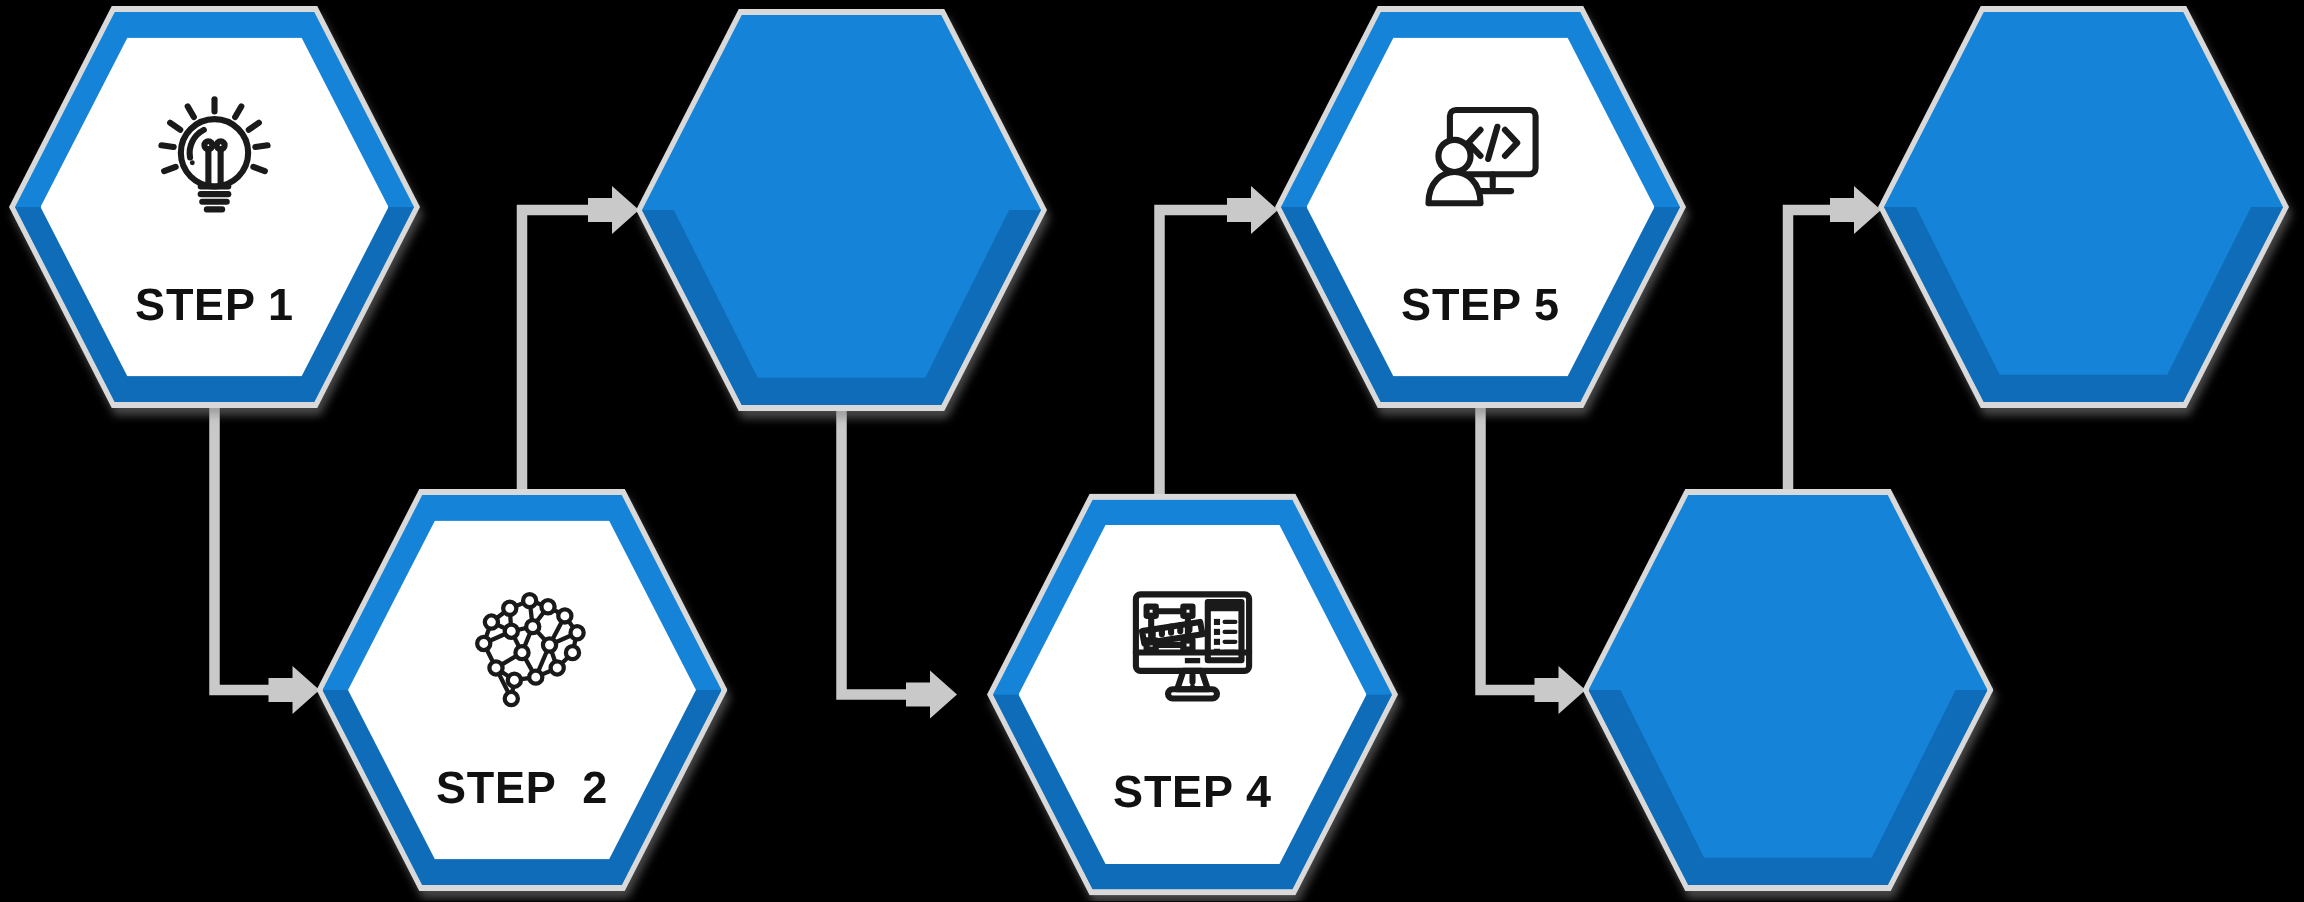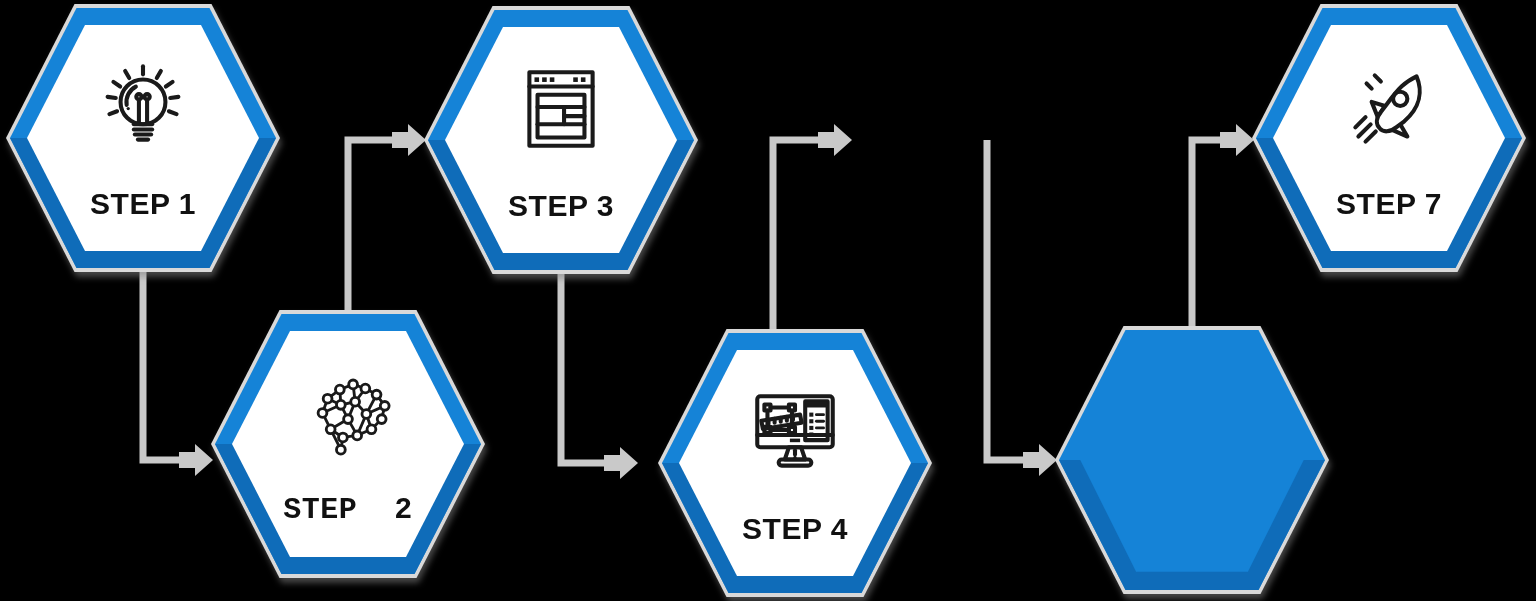--- a/index.html
+++ b/index.html
@@ -46,21 +46,21 @@
   .ic{stroke:var(--iconstroke);fill:none;stroke-width:4;stroke-linejoin:round;stroke-linecap:round;}
   .ic-thin{stroke:var(--iconstroke);fill:none;stroke-width:2.8;stroke-linejoin:round;stroke-linecap:round;}
   .ic-fill{fill:var(--iconstroke);stroke:none;}
   .ic-node{fill:#ffffff;stroke:var(--iconstroke);stroke-width:2.8;}
   .ic-white{fill:#ffffff;stroke:var(--iconstroke);stroke-width:4;stroke-linejoin:round;stroke-linecap:round;}
   .step-label{
     font-size:30px;font-weight:700;color:var(--labelcolor);
     letter-spacing:.5px;white-space:pre;line-height:1;margin-top:6px;
   }
   
-  .hex1{left:10px;top:8px;}   .hex2{left:215px;top:314px;font-family:Liberation Mono, monospace;}
+  .hex1{left:10px;top:8px;}   .hex2{left:215px;top:330px;}
   .hex3{left:428px;top:10px;} .hex4{left:662px;top:333px;}
   .hex5{left:854px;top:8px;}  .hex6{left:1059px;top:330px;}
   .hex7{left:1256px;top:8px;}
 </style>
 </head>
 <body>
 
 <div class="stage">
 
   <svg class="connectors" width="1536" height="601" viewBox="0 0 1536 601">
@@ -147,41 +147,20 @@
         </g>
       </svg>
       <div class="step-label">STEP  2</div>
     </div>
   </div>
 
   <div class="hex hex3">
     <div class="back"></div>
     <div class="border"></div>
     <div class="shade"></div>
-    <div class="face">
-      <svg class="icon" viewBox="0 0 100 100">
-        <g class="ic" stroke-linecap="butt">
-          <rect x="19" y="13" width="62" height="72"></rect>
-          <line x1="19" y1="27" x2="81" y2="27"></line>
-          <rect x="27" y="35" width="46" height="42"></rect>
-          <line x1="27" y1="47" x2="73" y2="47"></line>
-          <line x1="27" y1="64" x2="73" y2="64"></line>
-          <line x1="53" y1="47" x2="53" y2="64"></line>
-          <line x1="53" y1="56" x2="73" y2="56"></line>
-        </g>
-        <g class="ic-fill">
-          <rect x="24" y="18" width="4.5" height="4.5"></rect>
-            <rect x="31.5" y="18" width="4.5" height="4.5"></rect>
-          <rect x="39" y="18" width="4.5" height="4.5"></rect>
-          <rect x="62" y="18" width="4.5" height="4.5"></rect>
-            <rect x="69.5" y="18" width="4.5" height="4.5"></rect>
-        </g>
-      </svg>
-      <div class="step-label">STEP 3</div>
-    </div>
   </div>
 
   <div class="hex hex4">
     <div class="back"></div>
     <div class="border"></div>
     <div class="shade"></div>
     <div class="face">
       <svg class="icon" viewBox="0 0 100 100">
         <g class="ic" stroke-width="3.6">
           <rect x="13" y="14" width="74" height="50" rx="3"></rect>
@@ -214,42 +193,48 @@
           <line x1="71" y1="32" x2="78" y2="32"></line>
             <line x1="71" y1="38.5" x2="78" y2="38.5"></line>
           <line x1="71" y1="45" x2="78" y2="45"></line>
             <line x1="71" y1="51.5" x2="78" y2="51.5"></line>
         </g>
       </svg>
       <div class="step-label">STEP 4</div>
     </div>
   </div>
 
+  <div class="hex hex5">
+    <div class="back"></div>
+    <div class="border"></div>
+    <div class="shade"></div>
+    <div class="face">
+      <svg class="icon" viewBox="0 0 100 100">
+        <g class="ic" stroke-width="4.4">
+          <rect x="30" y="16" width="56" height="42" rx="4"></rect>
+          <path d="M58 58 V66"></path>
+          <path d="M47 69 H70"></path>
+          <path d="M50 29 L42 37.5 L50 46"></path>
+          <path d="M66 29 L74 37.5 L66 46"></path>
+          <line x1="61" y1="27" x2="55" y2="48"></line>
+        </g>
+        <g class="ic-white" stroke-width="4.4">
+          <circle cx="33" cy="46" r="10.5"></circle>
+          <path d="M16 77 C16 63 25 56.5 33 56.5 C41 56.5 50 63 50 77 Z"></path>
+        </g>
+      </svg>
+      <div class="step-label">STEP 5</div>
+    </div>
+  </div>
 
   <div class="hex hex6">
     <div class="back"></div>
     <div class="border"></div>
     <div class="shade"></div>
   </div>
 
   <div class="hex hex7">
     <div class="back"></div>
     <div class="border"></div>
     <div class="shade"></div>
-    <div class="face">
-      <svg class="icon" viewBox="0 0 100 100">
-        <g class="ic">
-          <path d="M46 48 L33 44 L39 59 Z"></path>
-          <path d="M61 66 L68 78 L52 71 Z"></path>
-          <path class="ic-white" d="M77 19 C83 33 81 49 65 63 L57 69 C51 74 44 74 41 70 C37 66 37 60 42 54 L48 46 C60 30 65 25 77 19 Z"></path>
-          <circle cx="61" cy="41" r="7"></circle>
-          <path d="M32 66 L20 78"></path>
-          <path d="M37 73 L27 83"></path>
-          <path d="M27 59 L17 69"></path>
-          <path d="M36 18 L42 24"></path>
-          <path d="M28 26 L33 31"></path>
-        </g>
-      </svg>
-      <div class="step-label">STEP 7</div>
-    </div>
   </div>
 
 </div>
 
 </body></html>

